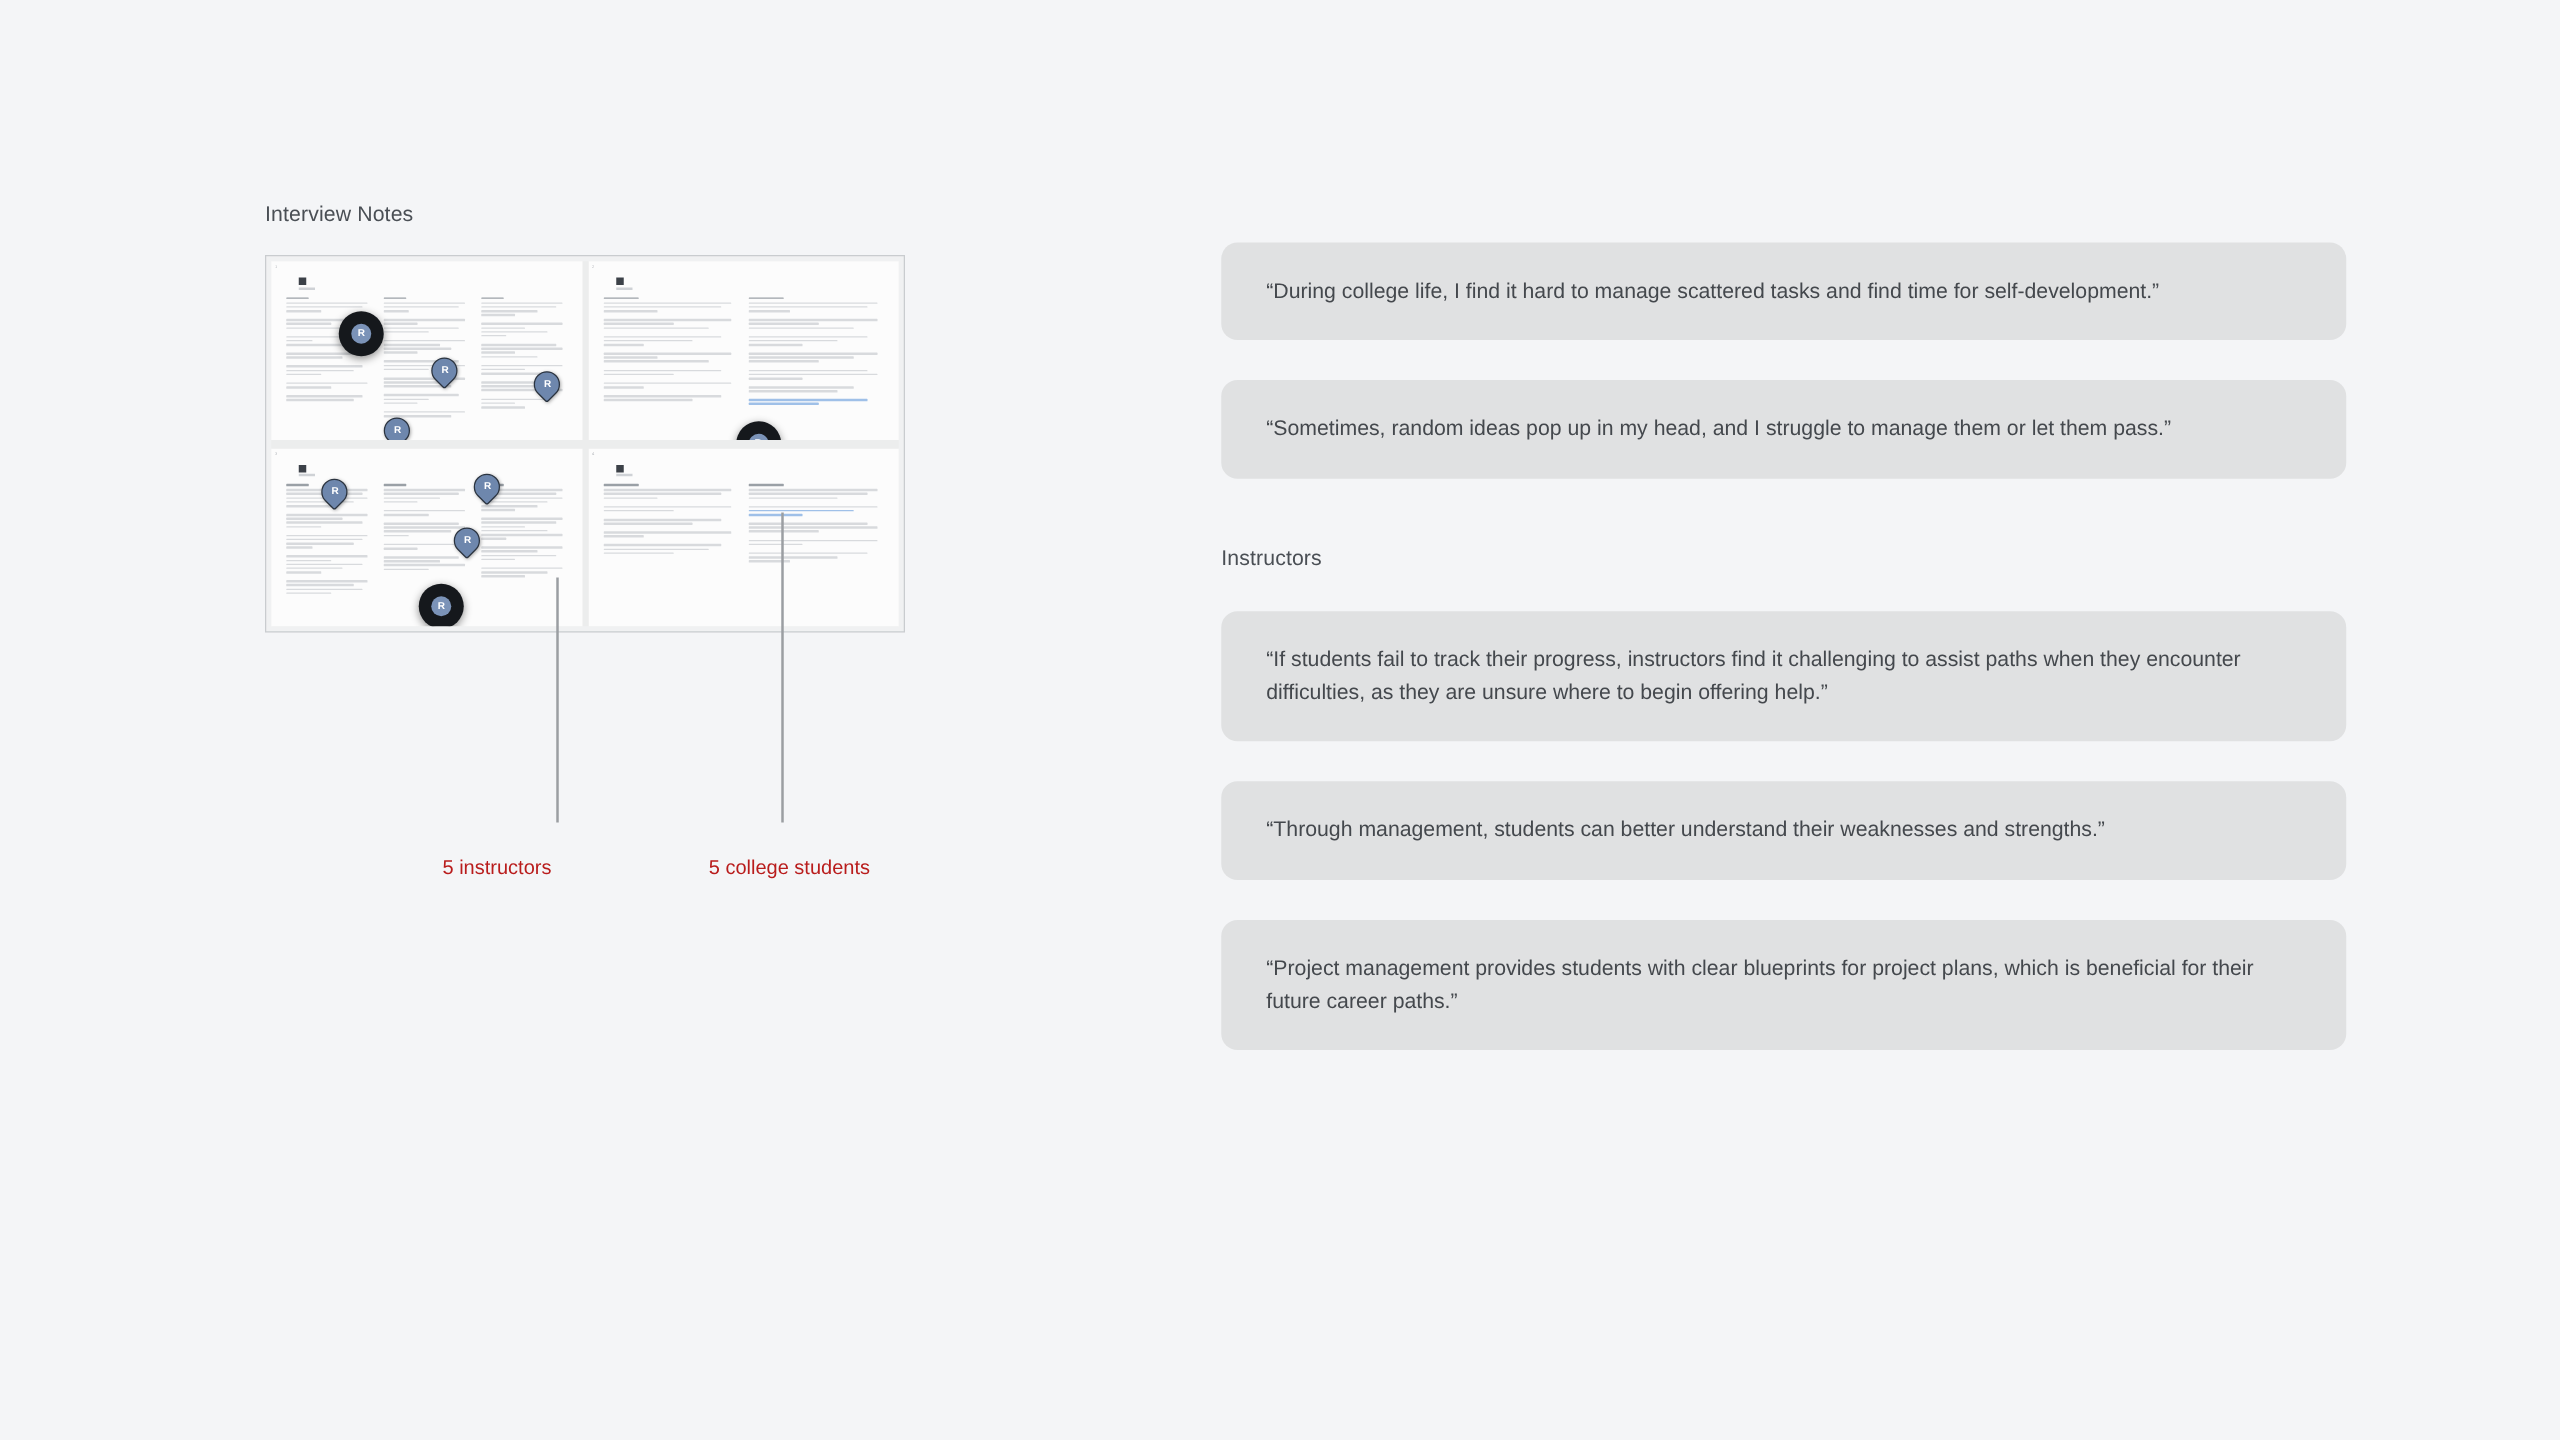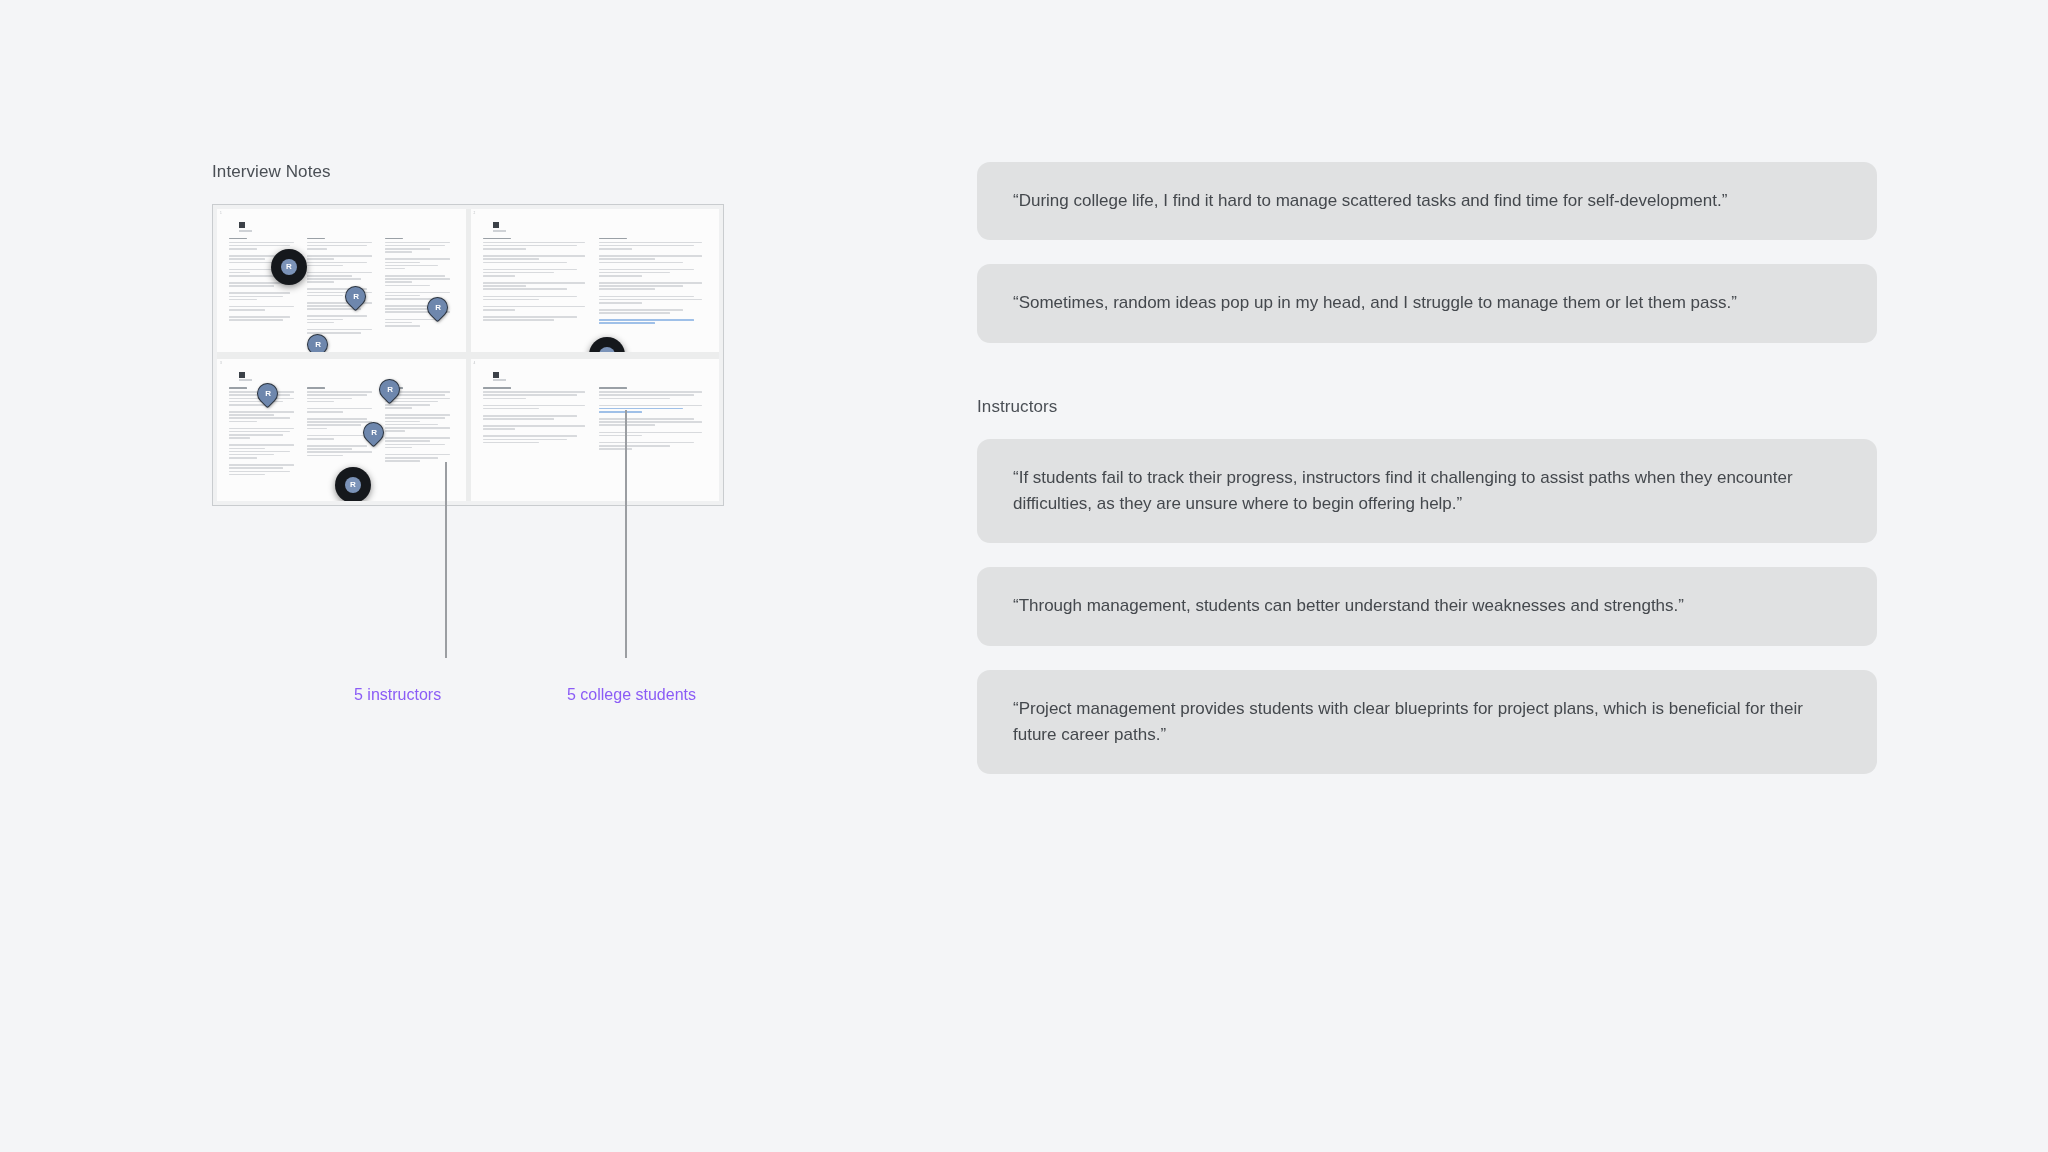--- a/index.html
+++ b/index.html
@@ -92,32 +92,33 @@
     width: 16px; height: 16px; border-radius: 50%;
     background: #7b93b8;
     display: flex; align-items: center; justify-content: center;
   }
   .pin.big span { transform: none; font-size: 8px; }
 
   
   .connector { position: absolute; width: 1.6px; background: #9b9ea2; }
   .caption {
     position: absolute;
-    font-size: 16px; color: #8b5cf6; white-space: nowrap; text-align: right;
+    font-size: 16px; color: #b91c1c; white-space: nowrap; text-align: right;
   }
 
   
   .right-col { position: absolute; left: 977px; top: 162px; width: 900px; }
   .quote-card {
     background: #e0e1e2;
     border-radius: 13px;
     padding: 26px 36px;
     margin-bottom: 24px;
     display: flex; align-items: center;
     min-height: 72px;
+    margin-top: 32px;
   }
   .quote-card p {
     font-size: 17px; line-height: 1.55;
     color: #44484d;
   }
   .group-gap { height: 30px; }
 </style>
 </head>
 <body>
 

